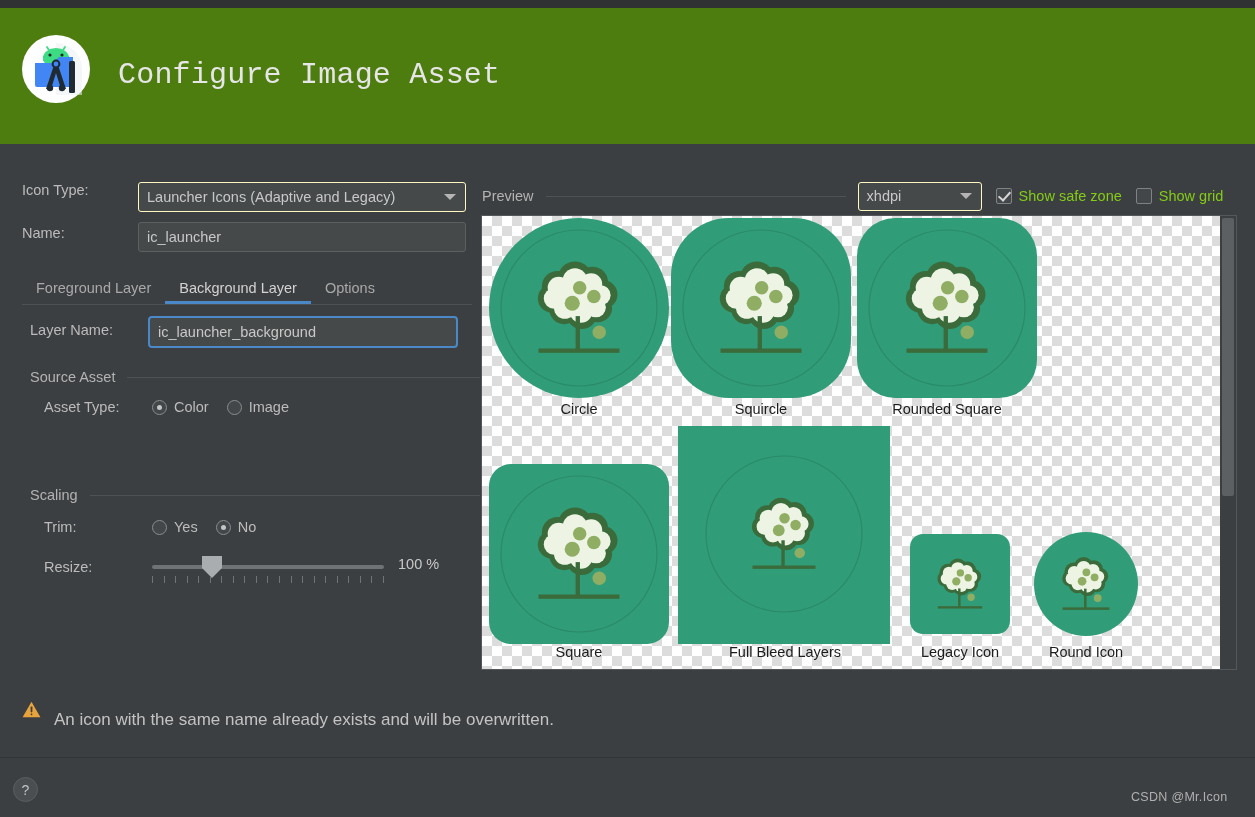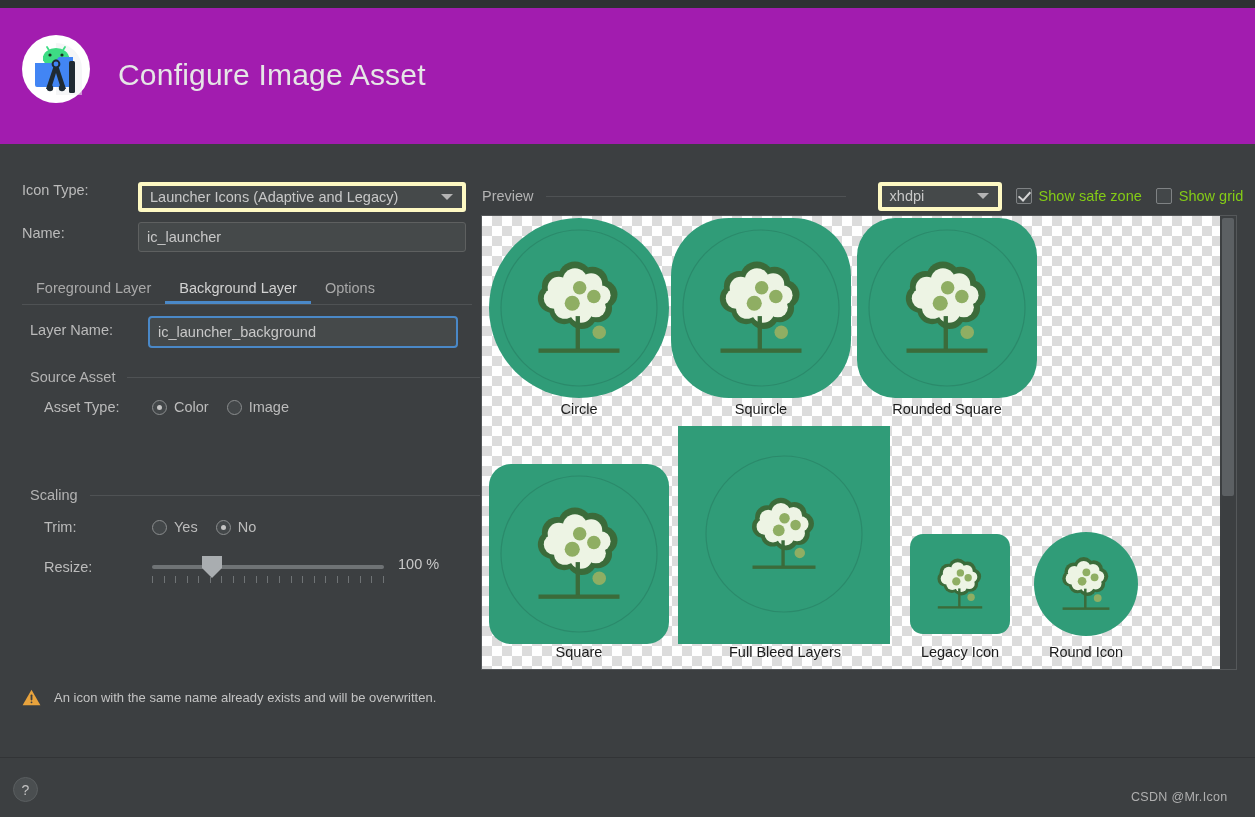--- a/index.html
+++ b/index.html
@@ -9,37 +9,37 @@
     background:#2b2b2b;
     font-family:"Liberation Sans", sans-serif;
     overflow:hidden;
     -webkit-font-smoothing:antialiased;
   }
   #app { position:relative; width:1255px; height:817px; background:#3c3f41; }
 
   
   .header {
     position:absolute; left:0; top:8px; width:1255px; height:136px;
-    background:#a21caf; display:flex; align-items:center;
+    background:#4d7c0f; display:flex; align-items:center;font-family:Liberation Mono, monospace;
   }
   .topstrip { position:absolute; left:0; top:0; width:1255px; height:8px; background:#2f3133; }
   .as-logo { position:absolute; left:20px; top:25px; width:72px; height:72px; }
   .title {
     position:absolute; left:118px; top:50px;
     font-size:30px; color:#e6e6e6; font-weight:400; letter-spacing:.2px;
     white-space:nowrap;
   }
 
   
   .form { position:absolute; left:0; top:144px; width:480px; height:520px; }
   .row { position:absolute; display:flex; align-items:center; }
   .lbl { color:#bbbbbb; font-size:14.5px; }
 
   .combo {
-    background:#45494a; border:4px solid #fef9c3; border-radius:3px;
+    background:#45494a; border:1px solid #fef9c3; border-radius:3px;
     height:30px; display:flex; align-items:center; padding:0 8px;
     color:#c8c8c8; font-size:14.5px; position:relative;
   }
   .combo .caret {
     position:absolute; right:9px; top:50%; transform:translateY(-50%);
     width:0; height:0; border-left:6px solid transparent; border-right:6px solid transparent;
     border-top:6px solid #b4b4b4;
   }
   .txtfield {
     background:#45494a; border:1px solid #5e6060; border-radius:3px;
@@ -92,21 +92,21 @@
     clip-path: polygon(0 0, 100% 0, 100% 55%, 50% 100%, 0 55%);
   }
   .ticks { position:absolute; left:0; top:20px; width:232px; height:8px; display:flex; justify-content:space-between; }
   .ticks i { width:1px; height:7px; background:#6f7375; display:block; }
   .pct { color:#c8c8c8; font-size:14.5px; margin-left:14px; }
 
   
   .prev-head { position:absolute; left:482px; top:182px; width:770px; height:28px; display:flex; align-items:center; }
   .prev-head .pl { color:#b3b3b3; font-size:14.5px; }
   .prev-head .pline { width:300px; height:1px; background:#4f5254; margin:0 12px; }
-  .dpi-combo { width:124px; height:29px;margin-left:20px; }
+  .dpi-combo { width:124px; height:29px; }
   .chk { display:inline-flex; align-items:center; margin-left:14px; }
   .chk .box {
     width:16px; height:16px; border:1px solid #7f8284; background:#434749; border-radius:2px;
     display:inline-block; position:relative; margin-right:7px;
   }
   .chk.on .box:after {
     content:""; position:absolute; left:4px; top:0px; width:5px; height:10px;
     border:solid #d6d6d6; border-width:0 2px 2px 0; transform:rotate(42deg);
   }
   .chk .cl { color:#84cc16; font-size:14.5px; }
@@ -124,21 +124,21 @@
     background-position:0 0, 10px 10px;
     background-color:#ffffff;
   }
   .pv-scroll { position:absolute; right:0; top:0; width:16px; height:453px; background:#3c3f41; }
   .pv-thumb { position:absolute; right:2px; top:2px; width:12px; height:278px; background:#5c6063; border-radius:2px; }
 
   .cap { position:absolute; color:#1d1d1d; font-size:14.5px; text-align:center; white-space:nowrap; }
 
   
   .warn { position:absolute; left:22px; top:689px; display:flex; align-items:center; }
-  .warn .wtxt { color:#c3c3c3; font-size:13px; margin-left:13px; }
+  .warn .wtxt { color:#c3c3c3; font-size:17px; margin-left:13px;margin-top:21px; }
 
   .divider-bot { position:absolute; left:0; top:757px; width:1255px; height:1px; background:#323436; }
   .botbar { position:absolute; left:0; top:758px; width:1255px; height:59px; background:#3c3f41; }
 
   .helpbtn {
     position:absolute; left:13px; top:777px; width:25px; height:25px; border-radius:50%;
     background:#4a4e50; border:1px solid #5a5e60; color:#c2c2c2; font-size:14px;
     display:flex; align-items:center; justify-content:center;
   }
 

